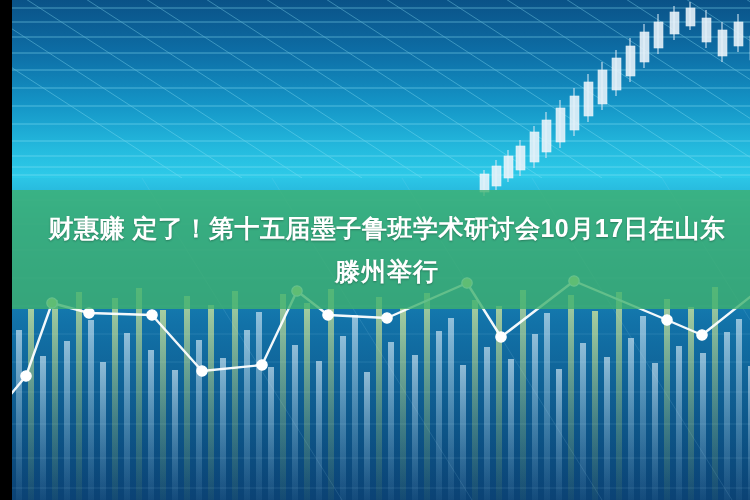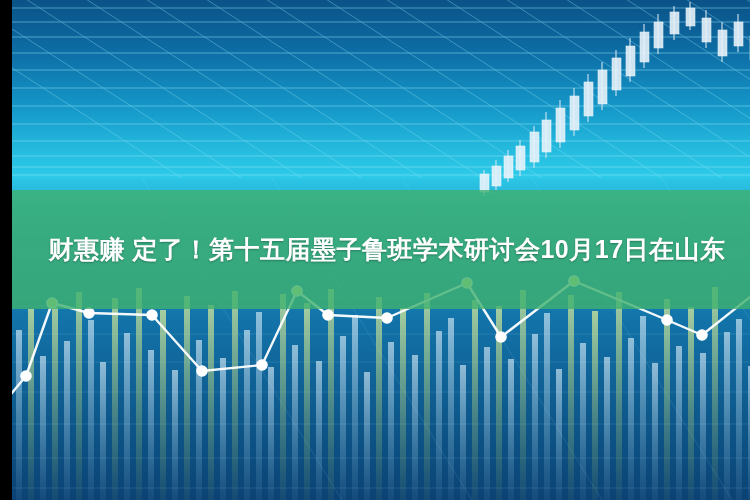--- a/index.html
+++ b/index.html
@@ -275,15 +275,16 @@
           <circle cx="489" cy="337" r="5.2" fill="#ffffff" stroke="#ffffff" stroke-width="1.2"></circle>
           <circle cx="562" cy="281" r="5.2" fill="#e2ef8a" stroke="#ffffff" stroke-width="1.2"></circle>
           <circle cx="655" cy="320" r="5.2" fill="#ffffff" stroke="#ffffff" stroke-width="1.2"></circle>
           <circle cx="690" cy="335" r="5.2" fill="#ffffff" stroke="#ffffff" stroke-width="1.2"></circle>
         </g>
     </g>
   </svg>
 
   <div id="headline-band">
     <div class="headline-line">财惠赚 定了！第十五届墨子鲁班学术研讨会10月17日在山东</div>
+    <div class="headline-line second">滕州举行</div>
   </div>
 
 </div>
 
 </body></html>

